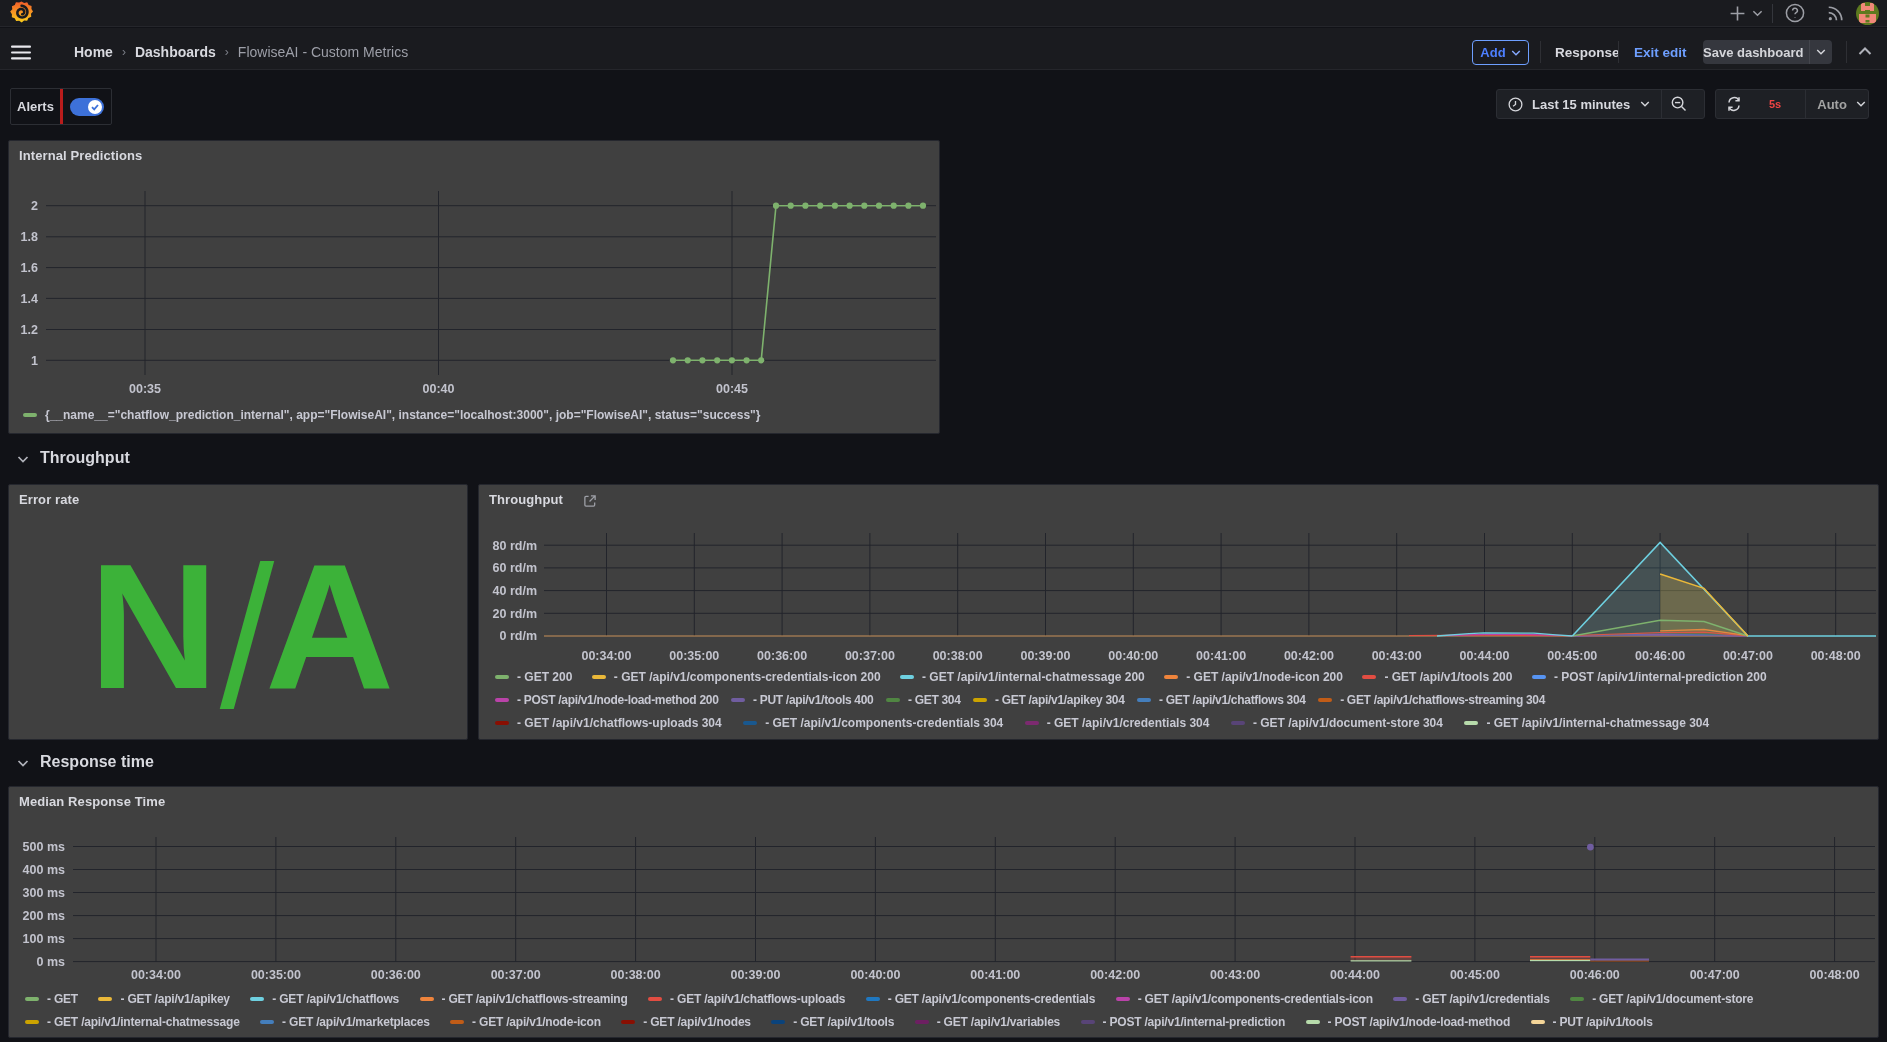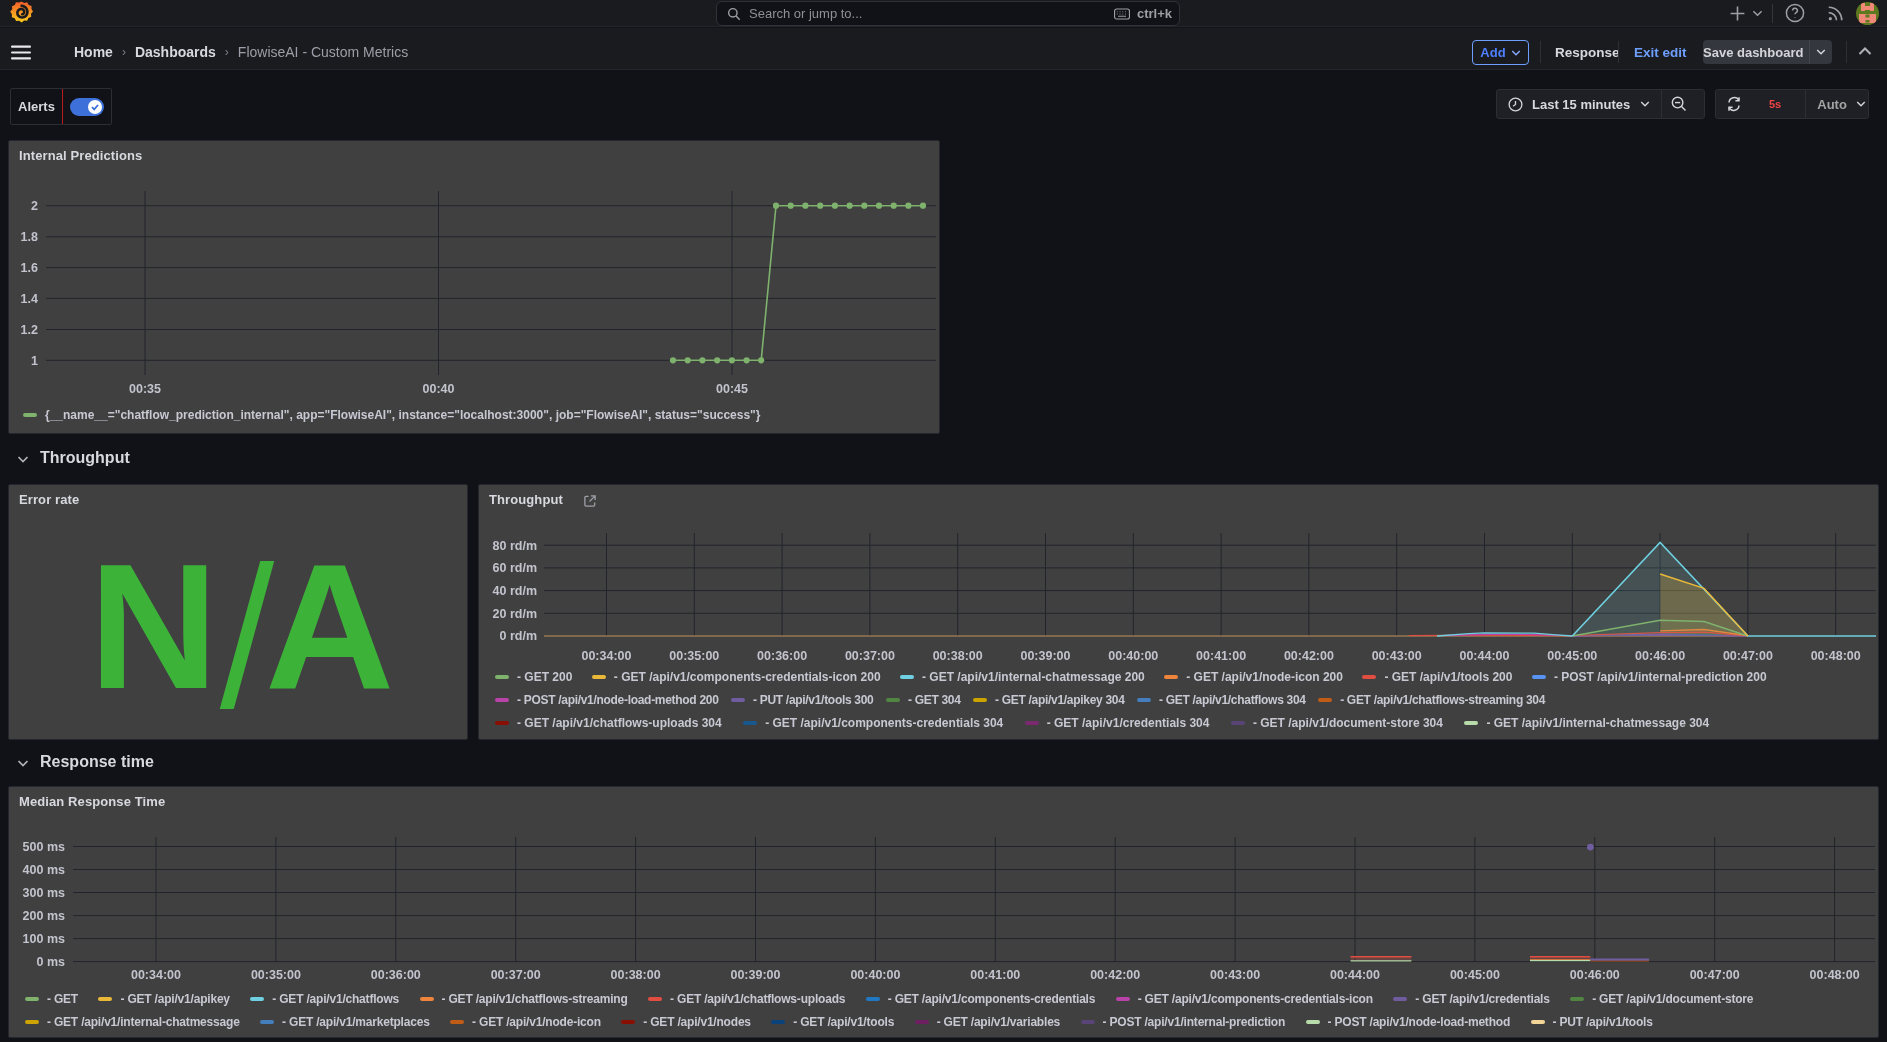--- a/index.html
+++ b/index.html
@@ -30,34 +30,20 @@
       <defs>
         <linearGradient id="glg" x1="0" y1="1" x2="0" y2="0">
           <stop offset="0" stop-color="#fccf1b"></stop>
           <stop offset="1" stop-color="#f15b2a"></stop>
         </linearGradient>
       </defs>
       <path fill="url(#glg)" d="M12 0.6 L14.8 2.1 L17.9 1.4 L19.5 4.1 L22.5 5.1 L22.4 8.3 L24 10.9 L21.9 13.3 L22.2 16.5 L19.2 17.8 L17.9 20.7 L14.7 20.4 L12.2 22.4 L9.6 20.5 L6.4 20.9 L4.9 18 L1.9 16.9 L2 13.7 L0.2 11 L2.4 8.7 L2 5.4 L5 4.2 L6.2 1.2 L9.5 1.6 Z"></path>
       <path d="M 12.1 5.0 L 13.38 5.22 L 14.58 5.68 L 15.65 6.35 L 16.57 7.19 L 17.29 8.18 L 17.81 9.27 L 18.1 10.42 L 18.17 11.58 L 18.02 12.72 L 17.67 13.79 L 17.12 14.76 L 16.42 15.59 L 15.58 16.25 L 14.65 16.74 L 13.66 17.04 L 12.65 17.14 L 11.66 17.05 L 10.73 16.77 L 9.88 16.33 L 9.14 15.75 L 8.54 15.06 L 8.1 14.28 L 7.82 13.45 L 7.7 12.6 L 7.75 11.76 L 7.96 10.96 L 8.3 10.24 L 8.77 9.61 L 9.33 9.1 L 9.97 8.71 L 10.65 8.46 L 11.34 8.35 L 12.03 8.37 L 12.68 8.52 L 13.27 8.79 L 13.79 9.15 L 14.2 9.59 L 14.52 10.09 L 14.73 10.63 L 14.82 11.17 L 14.81 11.7 L 14.69 12.21 L 14.49 12.66 L 14.22 13.05 L 13.88 13.36 L 13.51 13.59 L 13.12 13.74 L 12.72 13.8" fill="none" stroke="#1a1b1f" stroke-width="2.7" stroke-linecap="round"></path>
     </svg>
 
-    <div class="abs" style="left:716px; top:1px; width:464px; height:25px; background:#111217; border:1px solid #2f3137; border-radius:6px; display:flex; align-items:center;">
-      <svg style="margin-left:10px;" width="14" height="14" viewBox="0 0 16 16" fill="none" stroke="#9d9fa6" stroke-width="1.6">
-        <circle cx="6.7" cy="6.7" r="4.8"></circle>
-        <line x1="10.3" y1="10.3" x2="14.5" y2="14.5"></line>
-      </svg>
-      <span style="margin-left:8px; font-size:13px; color:#8e9097;">Search or jump to...</span>
-      <span style="margin-left:auto; margin-right:7px; display:flex; align-items:center; color:#9d9fa6;">
-        <svg width="16" height="12" viewBox="0 0 20 14" fill="none" stroke="#9d9fa6" stroke-width="1.4">
-          <rect x="0.7" y="0.7" width="18.6" height="12.6" rx="2.6"></rect>
-          <path d="M3.5 4.2h1 M7 4.2h1 M10.5 4.2h1 M14 4.2h1 M3.5 7h1 M7 7h1 M10.5 7h1 M14 7h1 M5 9.8h10"></path>
-        </svg>
-        <span style="margin-left:7px; font-size:13px; font-weight:700;">ctrl+k</span>
-      </span>
-    </div>
 
     <svg class="abs" style="left:1729px; top:5px;" width="17" height="17" viewBox="0 0 16 16" fill="none" stroke="#9d9fa6" stroke-width="1.5">
       <path d="M8 1.5 V14.5 M1.5 8 H14.5"></path>
     </svg>
     <svg class="abs" style="left:1752px; top:9px;" width="11" height="9" viewBox="0 0 12 8" fill="none" stroke="#9d9fa6" stroke-width="1.6">
       <path d="M1.5 1.5 L6 6 L10.5 1.5"></path>
     </svg>
     <div class="abs" style="left:1772px; top:4px; width:1px; height:19px; background:#34363c;"></div>
     <svg class="abs" style="left:1785px; top:3px;" width="20" height="20" viewBox="0 0 20 20" fill="none" stroke="#9d9fa6" stroke-width="1.5">
       <circle cx="10" cy="10" r="8.6"></circle>
@@ -151,21 +137,21 @@
     </svg>
     <span style="margin-left:27px; font-size:11px; font-weight:700; color:#ef4444;">5s</span>
     <div style="margin-left:24px; width:1px; height:30px; background:#2c2e34;"></div>
     <span style="margin-left:11px; font-size:13px; font-weight:700; color:#a3a3a3;">Auto</span>
     <svg style="margin-left:9px;" width="10" height="8" viewBox="0 0 12 8" fill="none" stroke="#d4d5da" stroke-width="1.7">
       <path d="M1.5 1.5 L6 6 L10.5 1.5"></path>
     </svg>
   </div>
 
   <div class="abs" id="alertsbox" style="left:10px; top:88px; width:102px; height:37px; border:1px solid #2c2e34; border-radius:2px; display:flex; align-items:stretch;">
-    <div style="width:52px; display:flex; align-items:center; justify-content:center; font-size:13px; font-weight:700; color:#d8d9df; border-right:1px solid #b91c1c;">Alerts</div>
+    <div style="width:52px; display:flex; align-items:center; justify-content:center; font-size:13px; font-weight:700; color:#d8d9df; border-right:3px solid #b91c1c;">Alerts</div>
     <div style="flex:1; display:flex; align-items:center; justify-content:center;">
       <div style="width:34px; height:18px; background:#3d71d9; border-radius:9px; position:relative;">
         <div style="position:absolute; right:2px; top:2px; width:14px; height:14px; background:#fff; border-radius:50%;"><svg width="14" height="14" viewBox="0 0 14 14" fill="none" stroke="#3d71d9" stroke-width="1.8">
             <path d="M4 7.2 L6.2 9.4 L10 5"></path>
           </svg></div>
       </div>
     </div>
   </div>
 
   <div class="panel" id="p1" style="left:8px; top:140px; width:932px; height:294px;">
@@ -325,21 +311,21 @@
         <span class="ltxt">- POST /api/v1/internal-prediction 200</span>
       </span>
     </div>
     <div class="abs lrow" id="tr2" style="left:16px; top:203px;">
       <span class="legend-item">
         <span class="sw" style="background:#ba43a9;"></span>
         <span class="ltxt">- POST /api/v1/node-load-method 200</span>
       </span>
       <span class="legend-item">
         <span class="sw" style="background:#705da0;"></span>
-        <span class="ltxt">- PUT /api/v1/tools 300</span>
+        <span class="ltxt">- PUT /api/v1/tools 400</span>
       </span>
       <span class="legend-item">
         <span class="sw" style="background:#508642;"></span>
         <span class="ltxt">- GET 304</span>
       </span>
       <span class="legend-item">
         <span class="sw" style="background:#cca300;"></span>
         <span class="ltxt">- GET /api/v1/apikey 304</span>
       </span>
       <span class="legend-item">

